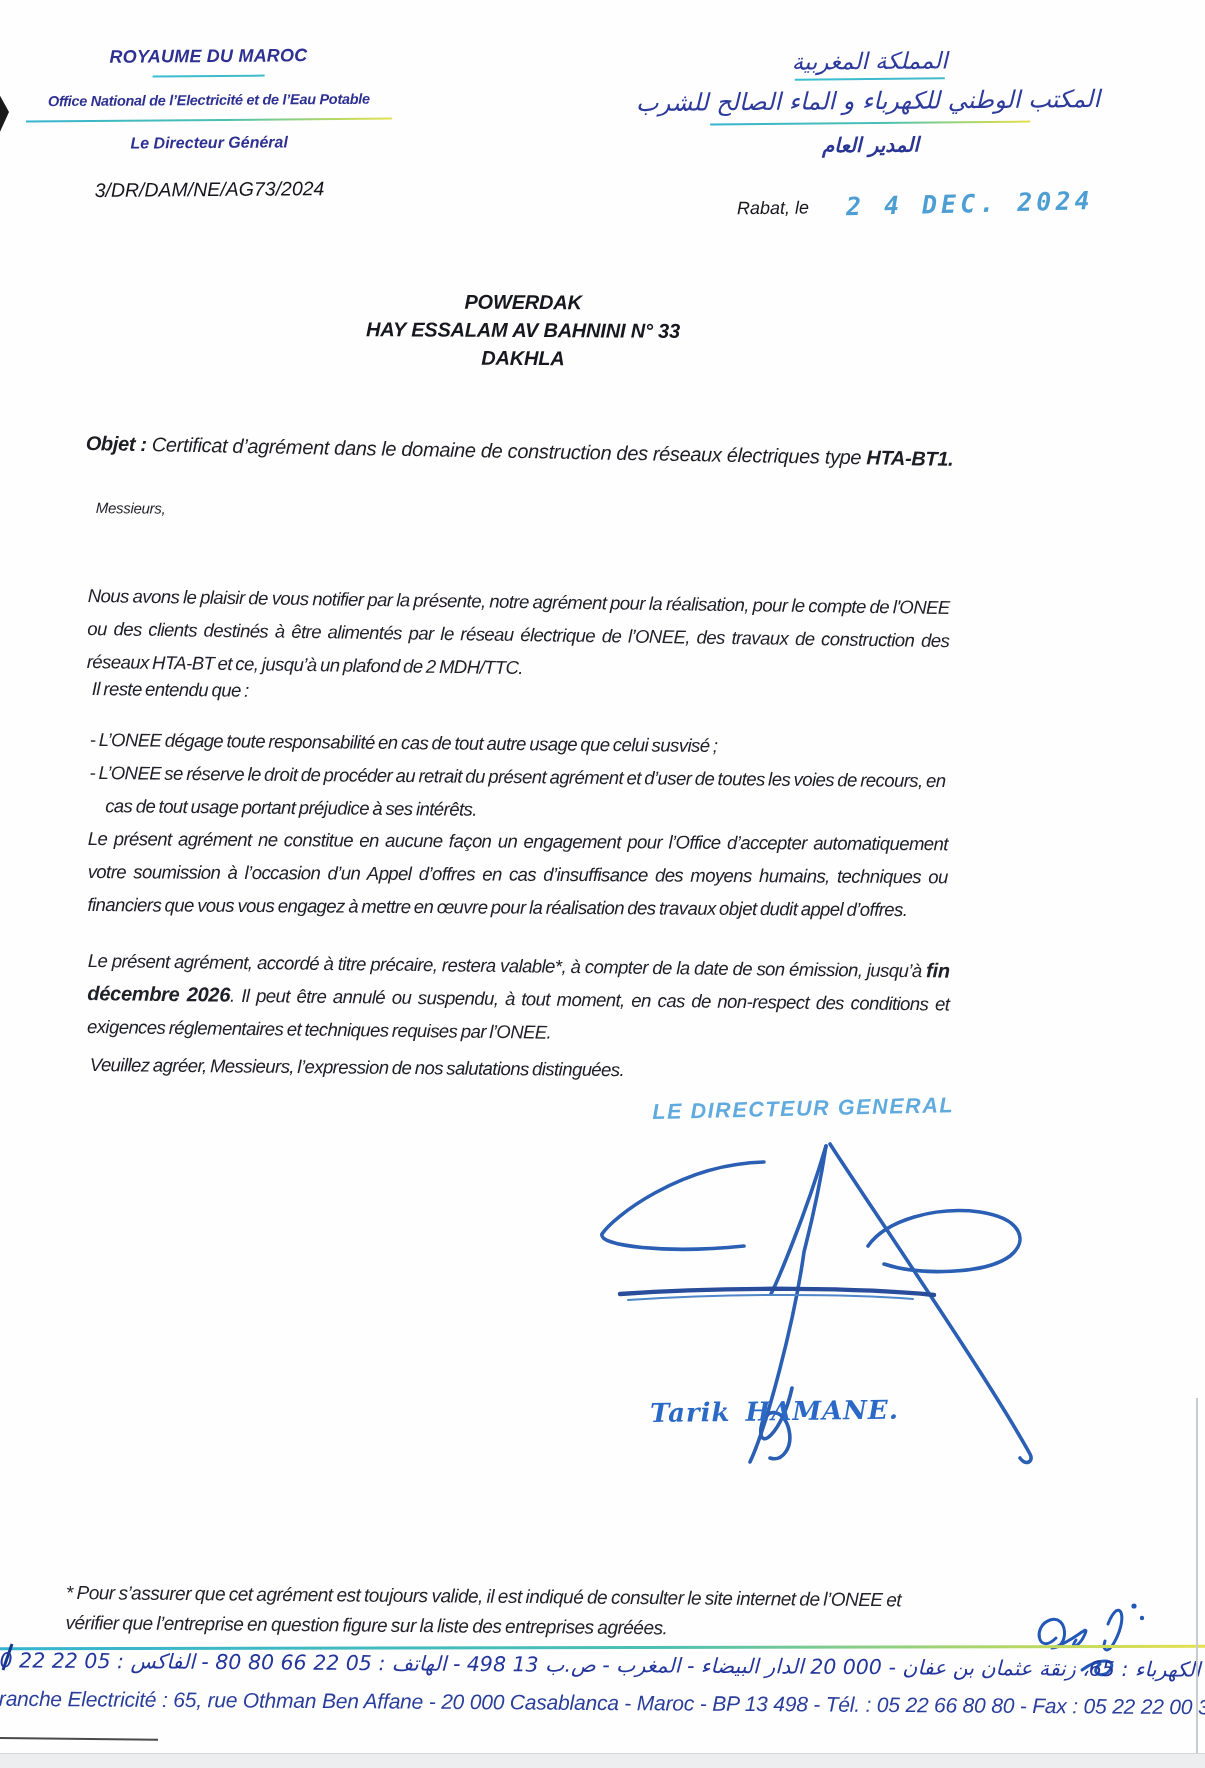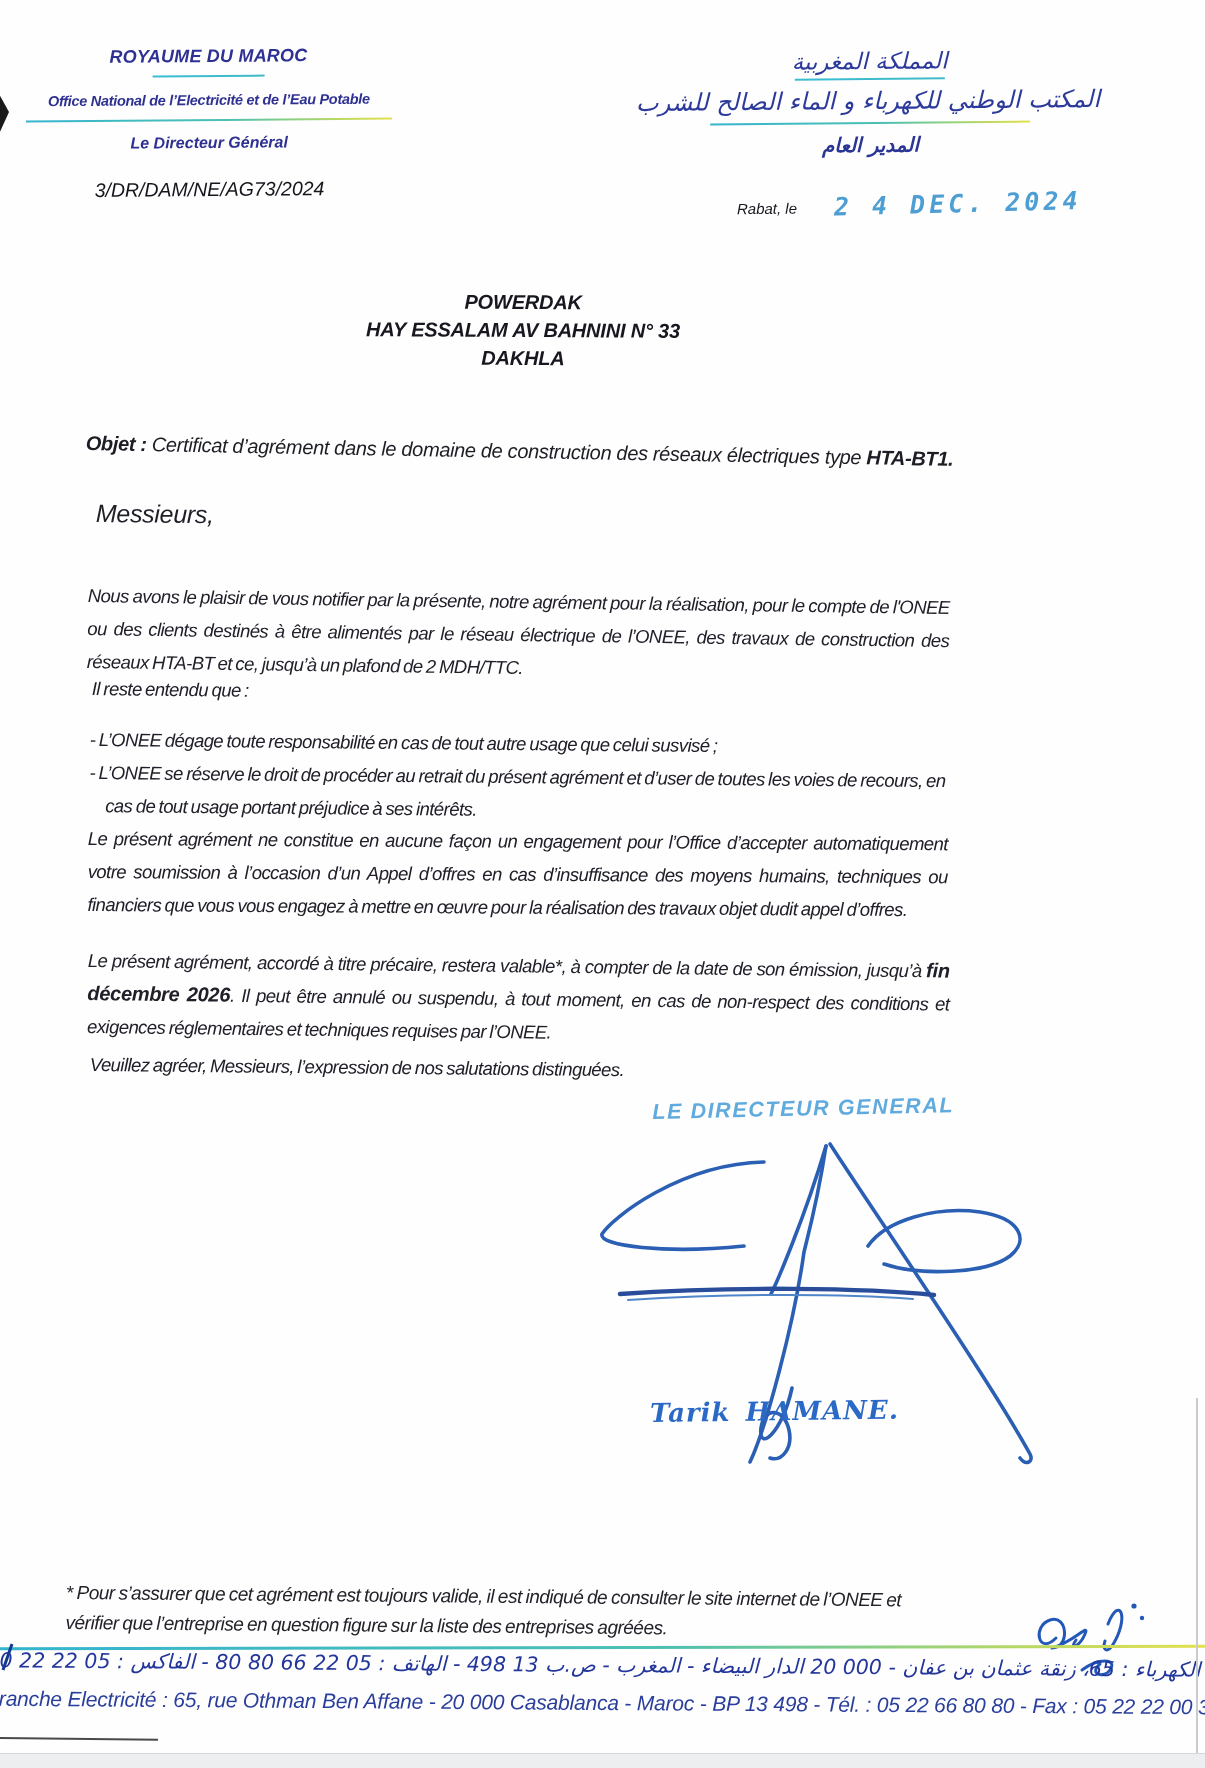--- a/index.html
+++ b/index.html
@@ -41,36 +41,36 @@
     <div style="font-size:19.5px;color:#15151d;margin-top:26px;letter-spacing:0px;">3/DR/DAM/NE/AG73/2024</div>
   </div>
 
   <div class="abs center" style="left:640px;top:48px;width:460px;transform:rotate(-0.5deg);">
     <div class="ar" style="font-size:23px;color:#2c3a9b;">المملكة المغربية</div>
     <div class="uline grad-cyan" style="width:150px;margin-top:4px;"></div>
     <div class="ar" style="font-size:24px;color:#2c3a9b;margin-top:7px;white-space:nowrap;">المكتب الوطني للكهرباء و الماء الصالح للشرب</div>
     <div class="uline grad-cy" style="width:320px;margin-top:7px;"></div>
     <div class="ar bold" style="font-size:20px;color:#2a3694;margin-top:9px;letter-spacing:1px;">المدير العام</div>
     <div class="abs" style="left:0;top:142px;width:460px;text-align:left;">
-      <span style="font-size:15px;color:#17171f;margin-left:96px;">Rabat, le</span>
+      <span style="font-size:18px;color:#17171f;margin-left:96px;">Rabat, le</span>
       <span class="stamp-date" style="display:inline-block;margin-left:32px;transform:rotate(-1deg);">2 4 DEC. 2024</span>
     </div>
   </div>
 
   <div class="abs center bold" style="left:298px;top:288px;width:450px;font-size:20px;line-height:28px;color:#17171f;transform:rotate(0.3deg);letter-spacing:-0.2px;">
     <div>POWERDAK</div>
     <div>HAY ESSALAM AV BAHNINI N° 33</div>
     <div>DAKHLA</div>
   </div>
 
   <div class="abs nowrap" style="left:86px;top:432px;font-size:20px;letter-spacing:-0.35px;transform:rotate(1.05deg);transform-origin:left top;color:#1d1d25;">
     <span class="bold">Objet :</span><span> Certificat d’agrément dans le domaine de construction des réseaux électriques type </span><span class="bold">HTA-BT1.</span>
   </div>
 
-  <div class="abs" style="left:96px;top:499px;font-size:25px;letter-spacing:-0.3px;transform:rotate(0.6deg);transform-origin:left top;">Messieurs,</div>
+  <div class="abs" style="left:96px;top:499px;font-size:15px;letter-spacing:-0.3px;transform:rotate(0.6deg);transform-origin:left top;">Messieurs,</div>
 
   <div class="abs just body-txt" style="left:88px;top:579px;width:862px;transform:rotate(0.8deg);transform-origin:left top;">Nous avons le plaisir de vous notifier par la présente, notre agrément pour la réalisation, pour le compte de l'ONEE ou des clients destinés à être alimentés par le réseau électrique de l’ONEE, des travaux de construction des réseaux HTA-BT et ce, jusqu’à un plafond de 2 MDH/TTC.</div>
 
   <div class="abs body-txt" style="left:92px;top:672px;transform:rotate(0.65deg);transform-origin:left top;">Il reste entendu que :</div>
 
   <div class="abs body-txt" style="left:90px;top:723px;width:868px;transform:rotate(0.55deg);transform-origin:left top;">
     <div class="bullet">- L’ONEE dégage toute responsabilité en cas de tout autre usage que celui susvisé ;</div>
     <div class="bullet">- L’ONEE se réserve le droit de procéder au retrait du présent agrément et d’user de toutes les voies de recours, en cas de tout usage portant préjudice à ses intérêts.</div>
   </div>
 

